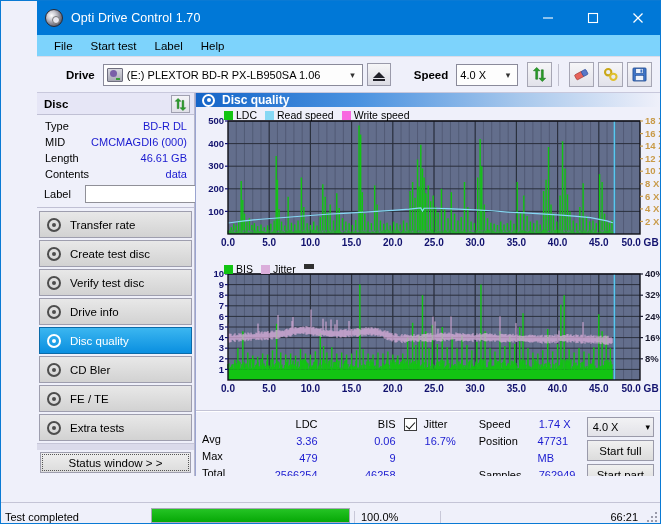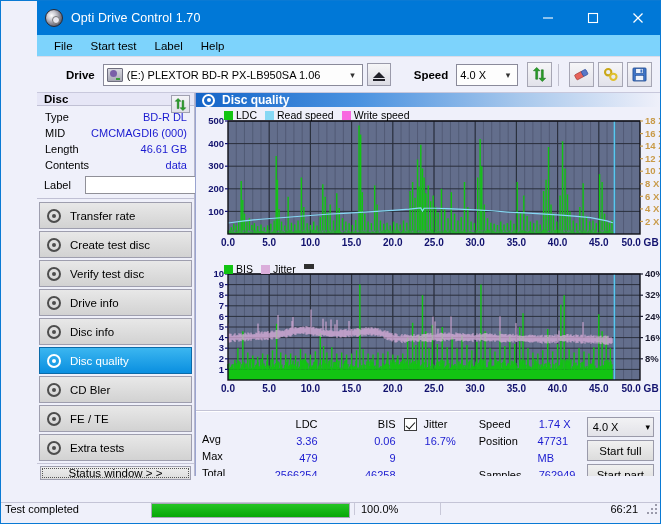--- a/index.html
+++ b/index.html
@@ -401,21 +401,21 @@
   }
 
   
   .statusbar {
     position: absolute;
     left: 0; bottom: 0;
     width: 100%;
     height: 21px;
     background: #eff0fa;
     display: flex;
-    align-items: flex-start;
+    align-items: flex-end;
     border-top: 1px solid #c4c4d6;
     font-size: 11px;
   }
   .sb-text { width: 148px; padding-left: 4px; }
   .sb-prog {
     flex: 1;
     height: 15px;
     margin: 0 2px;
     border: 1px solid #a8a8b8;
     background: #f4f4f8;
@@ -588,27 +588,20 @@
               <span class="dot"></span>
             </span>
           <span>Verify test disc</span>
         </div>
         <div class="nav-btn">
           <span class="nav-ico">
               <span class="disc"></span>
               <span class="dot"></span>
             </span>
           <span>Drive info</span>
-        </div>
-        <div class="nav-btn">
-          <span class="nav-ico">
-              <span class="disc"></span>
-              <span class="dot"></span>
-            </span>
-          <span>Disc info</span>
         </div>
         <div class="nav-btn active">
           <span class="nav-ico">
               <span class="disc"></span>
               <span class="dot"></span>
             </span>
           <span>Disc quality</span>
         </div>
         <div class="nav-btn">
           <span class="nav-ico">

